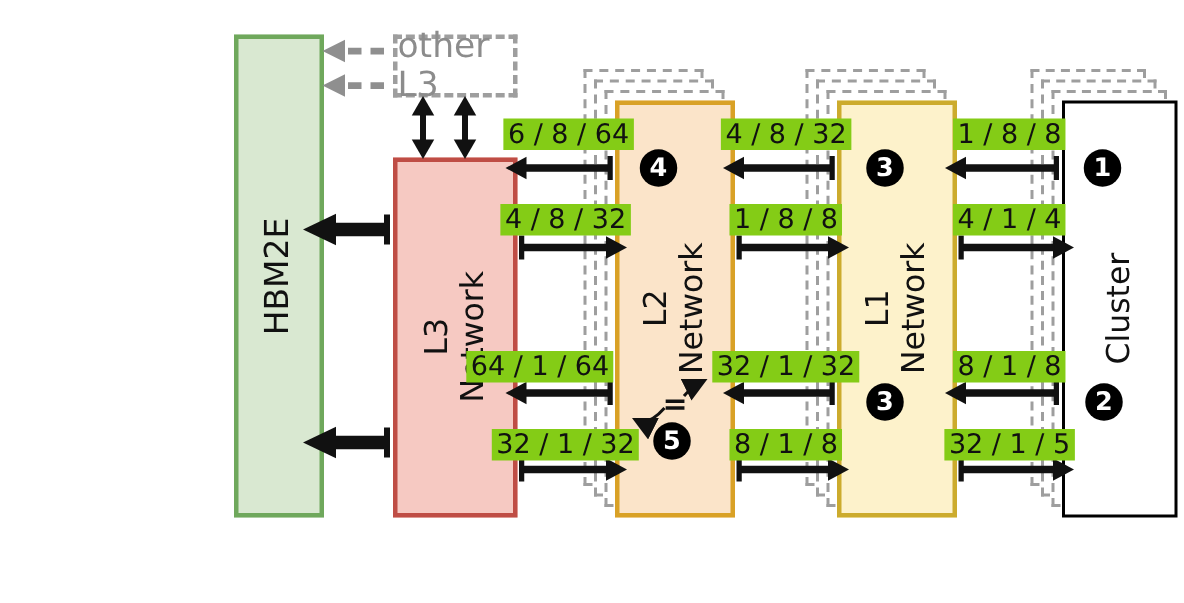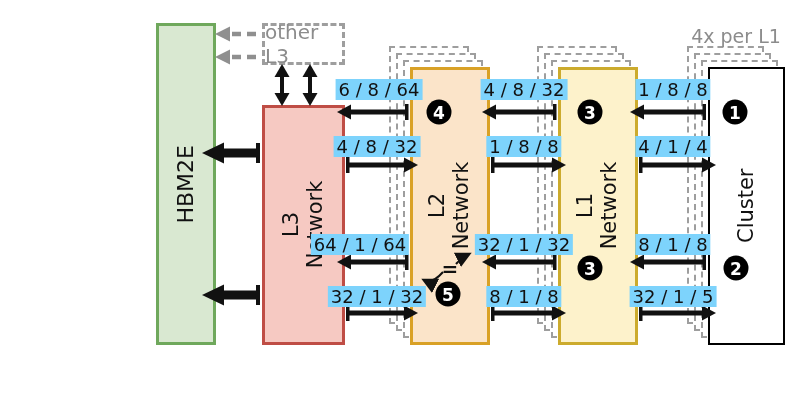--- a/index.html
+++ b/index.html
@@ -6,25 +6,25 @@
   .canvas{position:relative;width:789px;height:402px;background:#fff;overflow:hidden;
           font-family:"DejaVu Sans","Liberation Sans",sans-serif;color:#111;}
   .block{position:absolute;box-sizing:border-box;display:flex;align-items:center;justify-content:center;}
   .hbm{background:var(--green-fill,#d9e8d1);border:3px solid var(--green-border,#6fa85c);}
   .l3{background:var(--red-fill,#f6c9c2);border:3px solid var(--red-border,#bf4d45);}
   .l2{background:var(--orange-fill,#fbe4c9);border:3px solid var(--orange-border,#d9a126);}
   .l1{background:var(--yellow-fill,#fdf2cb);border:3px solid var(--yellow-border,#ccab2d);}
   .cluster{background:#fff;border:2.5px solid #000;}
   .ghost{position:absolute;box-sizing:border-box;background:#fff;border:2.5px dashed var(--ghost,#9e9e9e);}
   .otherl3{position:absolute;box-sizing:border-box;background:#fff;border:3px dashed var(--ghost,#9e9e9e);
-           display:flex;align-items:center;justify-content:center;font-size:20px;color:var(--gray-text,#8c8c8c);}
+           display:flex;align-items:center;justify-content:center;font-size:23px;color:var(--gray-text,#8c8c8c);}
   .vtext{transform:rotate(-90deg);text-align:center;font-size:21px;line-height:1.12;white-space:nowrap;}
   .vtext .ln{display:block;}
   .hbm .vtext{font-size:22px;}
-  .bw{position:absolute;transform:translateX(-50%);background:#7dd3fc;padding:0 3px;font-size:18px;
+  .bw{position:absolute;transform:translateX(-50%);background:#84cc16;padding:0 3px;font-size:18px;
       line-height:21px;white-space:nowrap;color:#111;}
   .mult{position:absolute;transform:translateX(-50%);font-size:19px;line-height:20px;color:var(--gray-text,#8c8c8c);white-space:nowrap;}
   .co{position:absolute;width:25px;height:25px;border-radius:50%;background:#000;color:#fff;
       font-size:17px;font-weight:bold;display:flex;align-items:center;justify-content:center;
       transform:translate(-50%,-50%);}
   .eq{position:absolute;transform:translate(-50%,-50%);font-size:20px;font-weight:bold;color:#111;}
   svg.arrows{position:absolute;left:0;top:0;pointer-events:none;}
 </style>
 </head>
 <body>
@@ -179,21 +179,20 @@
       <path d="M256,57 H231" stroke-width="4.5" stroke-dasharray="9 6" fill="none"></path>
         <polygon points="215,57 230,49.5 230,64.5" stroke="none"></polygon>
     </g>
 
     <g stroke="#111" fill="none" stroke-width="2">
       <path d="M443,272 C436,280 430,283 424,280" marker-end="url(#ah)"></path>
       <path d="M456,264 C461,258 465,256 469,254" marker-end="url(#ah)"></path>
     </g>
   </svg>
 
-  <div class="mult" style="left:736px;top:26px">4x per L1</div>
 
   <div class="bw" style="left:379px;top:79px">6 / 8 / 64</div>
   <div class="bw" style="left:524px;top:79px">4 / 8 / 32</div>
   <div class="bw" style="left:673px;top:79px">1 / 8 / 8</div>
 
   <div class="bw" style="left:377px;top:136px">4 / 8 / 32</div>
   <div class="bw" style="left:524px;top:136px">1 / 8 / 8</div>
   <div class="bw" style="left:673px;top:136px">4 / 1 / 4</div>
 
   <div class="bw" style="left:360px;top:234px">64 / 1 / 64</div>

